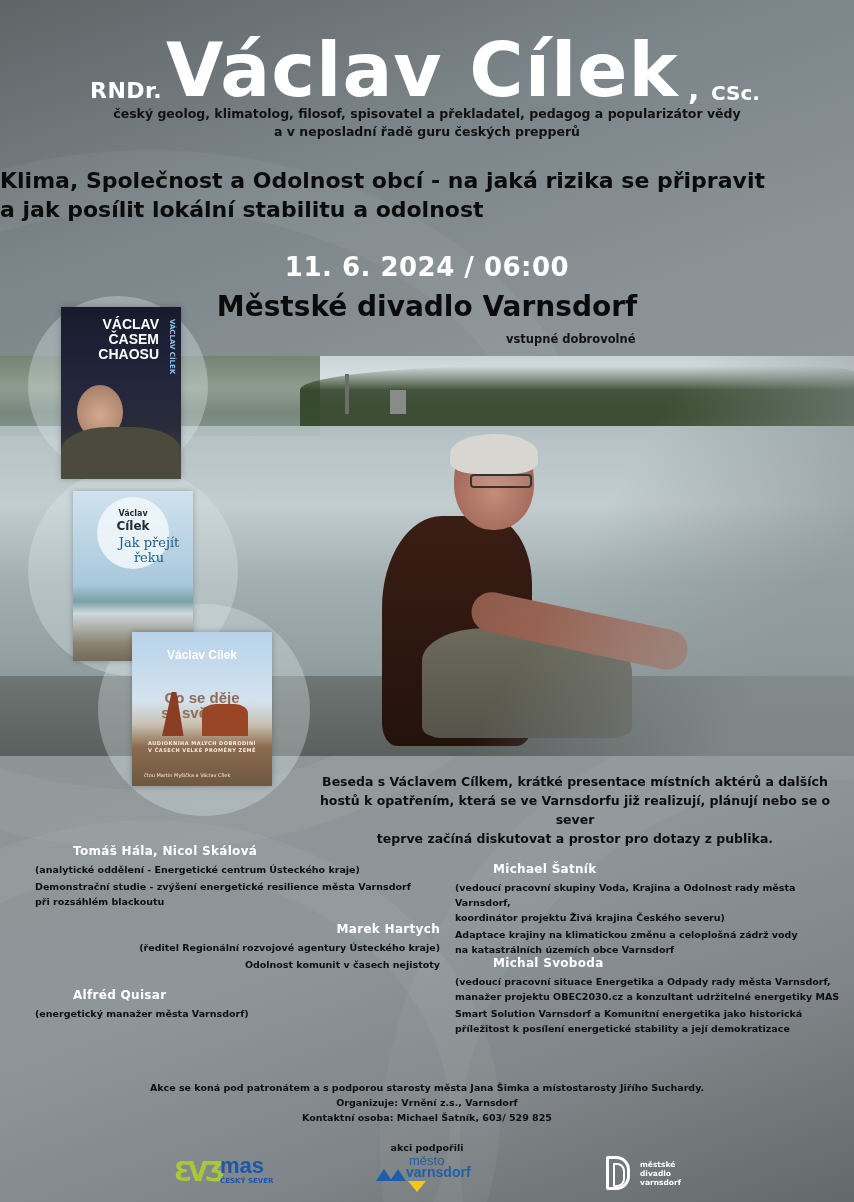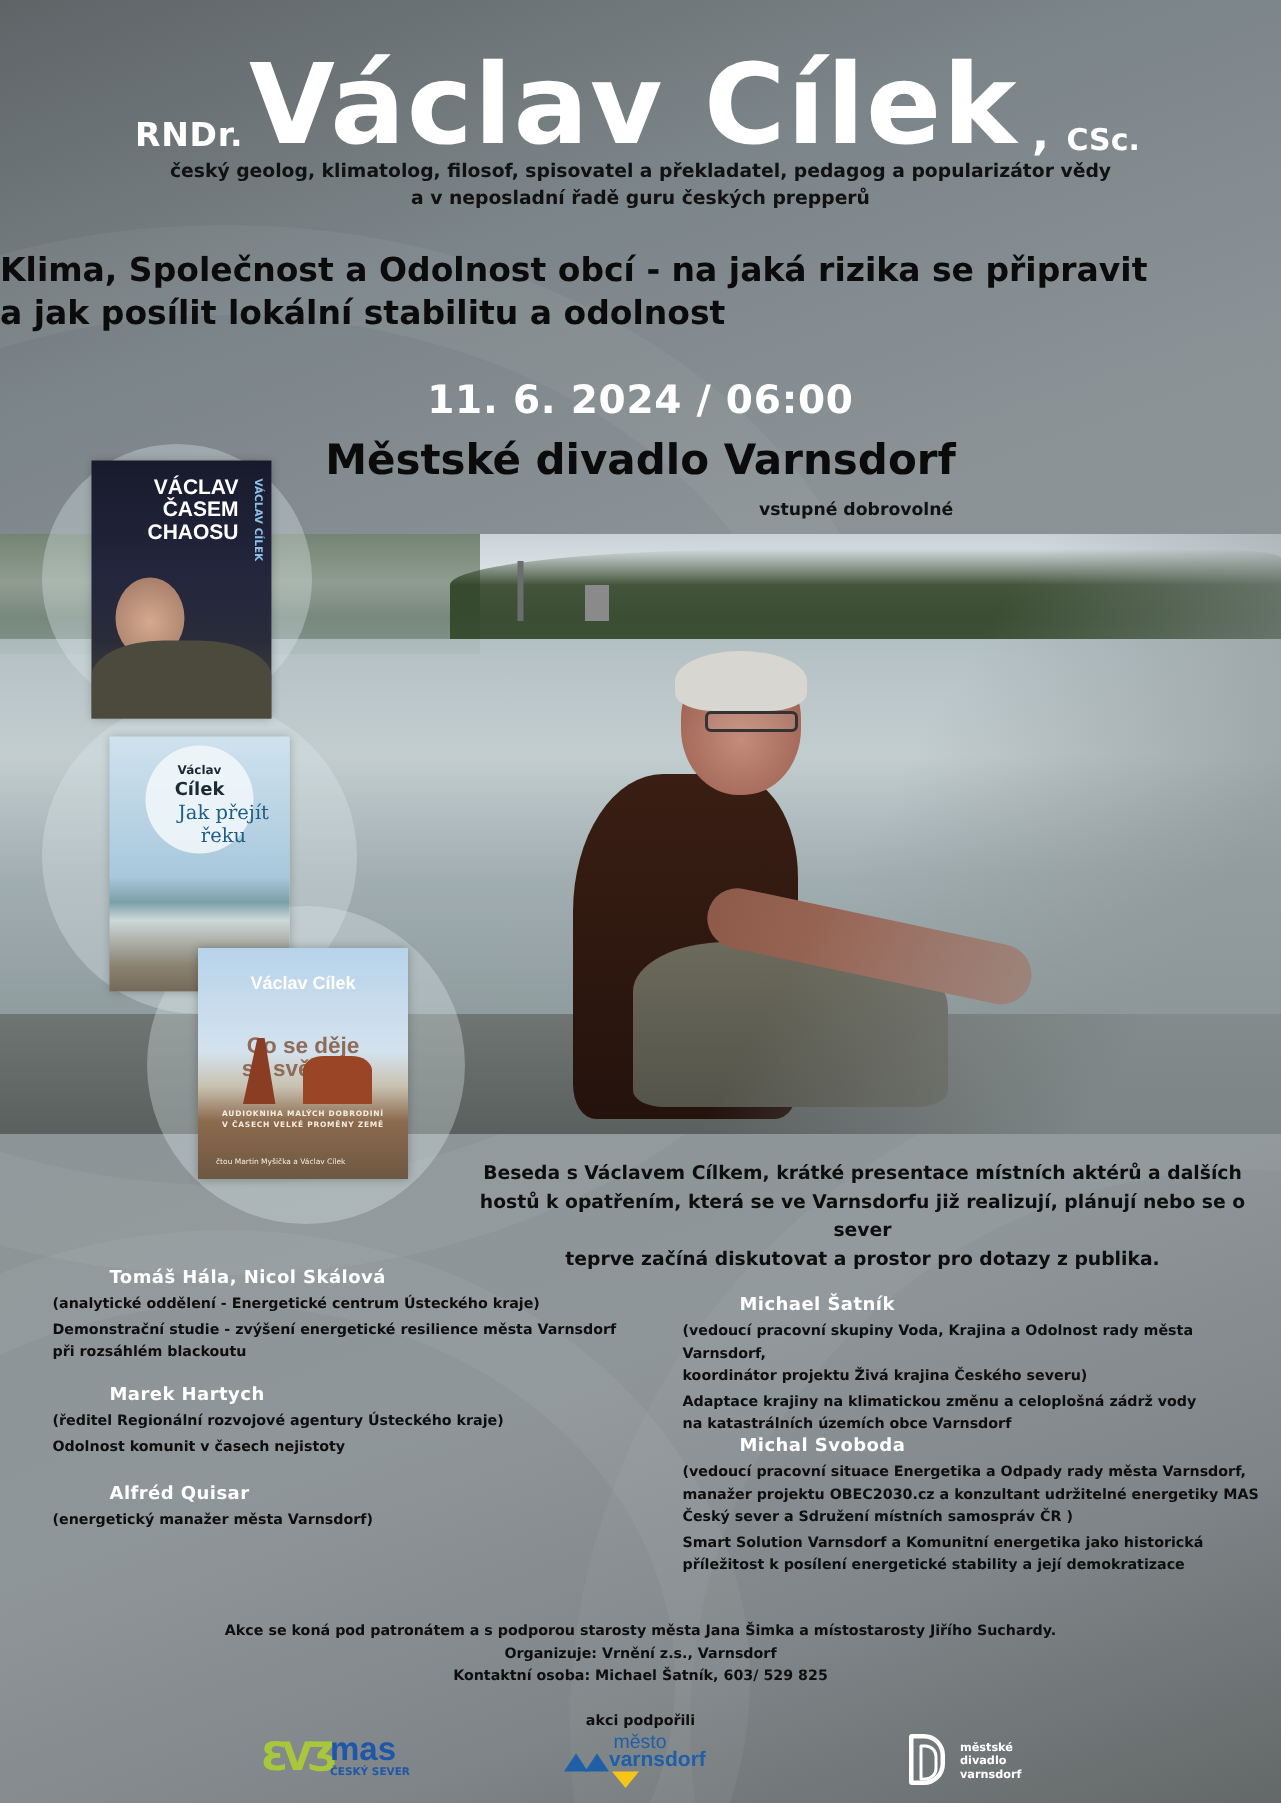--- a/index.html
+++ b/index.html
@@ -68,21 +68,21 @@
   .b3 .st { position: absolute; left: 0; width: 140px; top: 108px; text-align: center; font-size: 5px; line-height: 7px; font-weight: bold; color: #f4ece0; letter-spacing: 0.5px; }
   .b3 .cr { position: absolute; left: 12px; top: 140px; font-size: 5px; color: #f4ece0; }
 
   .intro { position: absolute; top: 772px; left: 300px; width: 550px; text-align: center; font-size: 12.5px; font-weight: bold; line-height: 19px; color: #0e0e0e; }
 
   .speaker { position: absolute; }
   .speaker .nm { color: #fff; font-weight: bold; font-size: 12px; line-height: 22px; letter-spacing: 0.3px; }
   .speaker .role { font-size: 9.5px; line-height: 15px; color: #0e0e0e; font-weight: bold; }
   .speaker .talk { font-size: 9.5px; line-height: 15px; color: #0e0e0e; font-weight: bold; margin-top: 2px; }
   .sp1 { left: 35px; top: 840px; width: 405px; }
-  .sp2 { left: 35px; top: 918px; width: 405px; }
+  .sp2 { left: 35px; top: 918px; width: 405px; text-align: right; }
   .sp3 { left: 35px; top: 984px; width: 405px; }
   .sp4 { left: 455px; top: 858px; width: 395px; }
   .sp5 { left: 455px; top: 952px; width: 395px; }
   .indent-name { padding-left: 38px; }
 
   .footer { position: absolute; top: 1080px; left: 0; width: 854px; text-align: center; font-size: 9.5px; line-height: 15px; color: #0e0e0e; font-weight: bold; }
   .supported { position: absolute; top: 1142px; left: 0; width: 854px; text-align: center; font-size: 9.5px; font-weight: bold; color: #0e0e0e; }
 
   .logo-mas { position: absolute; left: 174px; top: 1155px; width: 110px; height: 32px; }
   .logo-mas .mark { position: absolute; left: 0; top: 2px; font-size: 26px; font-weight: bold; color: #a6c83a; letter-spacing: -4px; font-family: "DejaVu Sans", sans-serif; }
@@ -222,21 +222,20 @@
     <div>Adaptace krajiny na klimatickou změnu a celoplošná zádrž vody</div>
     <div>na katastrálních územích obce Varnsdorf</div>
   </div>
 </div>
 
 <div class="speaker sp5">
   <div class="nm indent-name">Michal Svoboda</div>
   <div class="role">
     <div>(vedoucí pracovní situace Energetika a Odpady rady města Varnsdorf,</div>
     <div>manažer projektu OBEC2030.cz a konzultant udržitelné energetiky MAS</div>
-    <div>Český sever a Sdružení místních samospráv ČR )</div>
   </div>
   <div class="talk">
     <div>Smart Solution Varnsdorf a Komunitní energetika jako historická</div>
     <div>příležitost k posílení energetické stability a její demokratizace</div>
   </div>
 </div>
 
 <div class="footer">
   <div>Akce se koná pod patronátem a s podporou starosty města Jana Šimka a místostarosty Jiřího Suchardy.</div>
   <div>Organizuje: Vrnění z.s., Varnsdorf</div>

